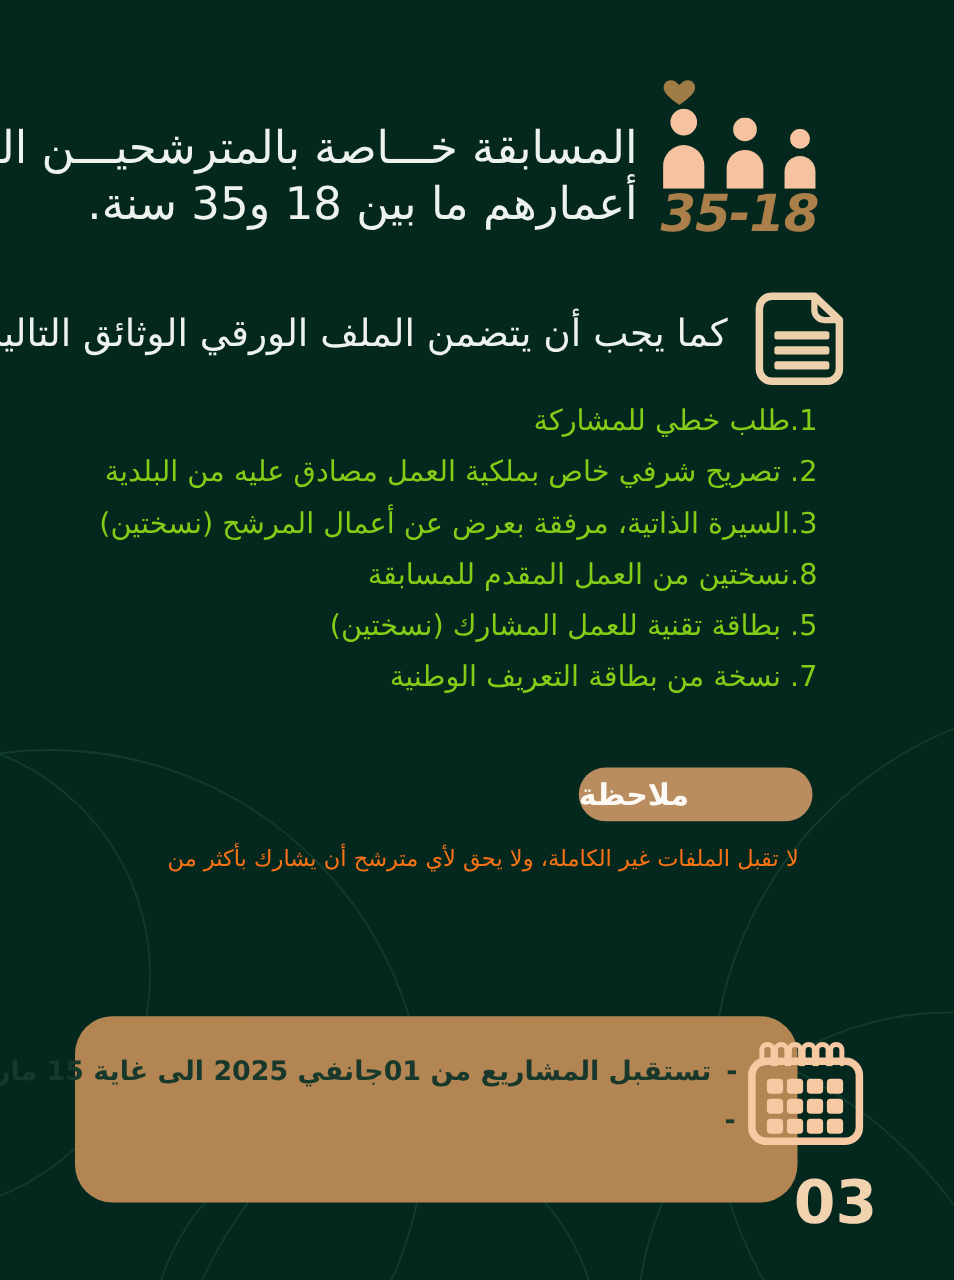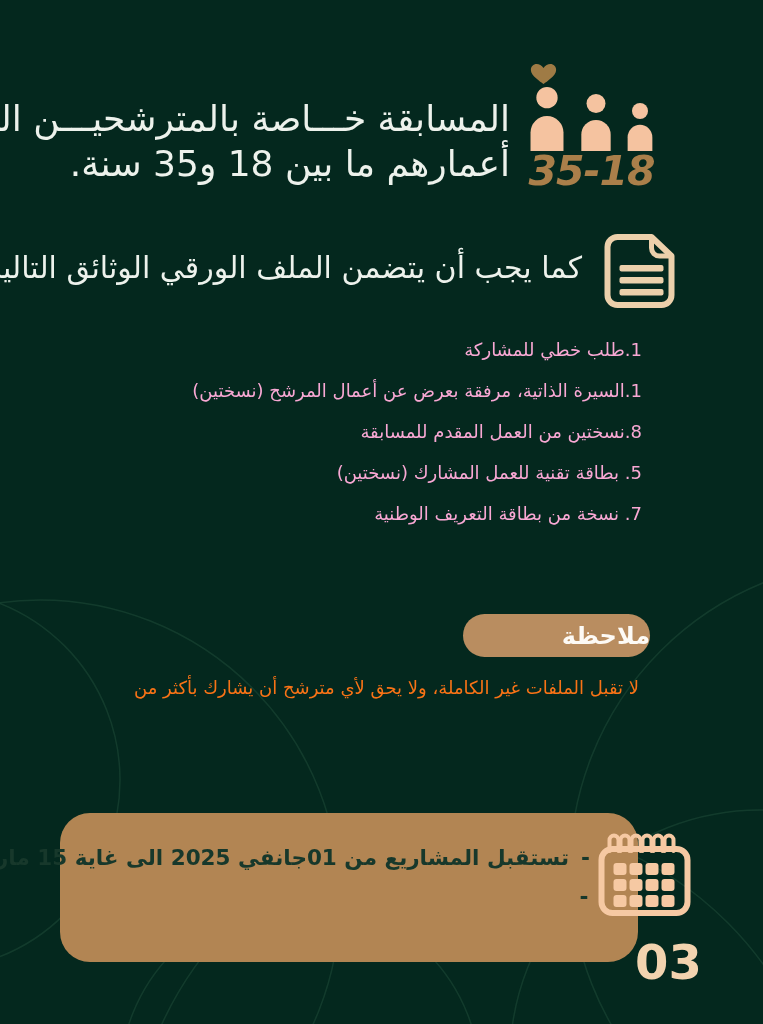--- a/index.html
+++ b/index.html
@@ -22,28 +22,28 @@
     position:absolute;top:84px;left:0;width:127px;text-align:center;
     font-size:41px;font-weight:700;color:#aa7f4a;direction:ltr;letter-spacing:-1px;font-style:italic;
   }
   
   .doc-icon{position:absolute;top:232px;left:598px;width:87px;height:78px;z-index:2;}
   .docs-heading{
     position:absolute;top:250px;right:181px;z-index:2;
     font-size:30px;color:#edf2ec;white-space:nowrap;text-align:right;
   }
   .docs-list{
-    position:absolute;top:317px;right:109px;z-index:2;margin:12px;padding:0;
-    list-style:none;text-align:right;font-size:18px;line-height:41px;color:#f9a8d4;
+    position:absolute;top:317px;right:109px;z-index:2;margin:0;padding:0;
+    list-style:none;text-align:right;font-size:23px;line-height:41px;color:#84cc16;
     white-space:nowrap;
   }
   
   .note-badge{
     position:absolute;top:614px;left:463px;width:187px;height:43px;z-index:2;
-    background:#b98d60;border-radius:22px;display:flex;align-items:center;justify-content:flex-end;
+    background:#b98d60;border-radius:22px;display:flex;align-items:center;justify-content:flex-start;
     font-size:24px;font-weight:700;color:#fdfaf5;
   }
   .note-text{
     position:absolute;top:666px;left:25px;width:723px;z-index:2;
     text-align:center;font-size:18px;line-height:44px;color:#f97316;white-space:nowrap;
   }
   
   .schedule-box{
     position:absolute;top:813px;left:60px;width:578px;height:149px;z-index:1;
     background:#b28553;border-radius:30px;
@@ -109,21 +109,22 @@
     <path d="M48 6 V16 a8 8 0 0 0 8 8 H67" fill="none" stroke="#ecd0ab" stroke-width="5" stroke-linejoin="round"></path>
     <rect x="16" y="33" width="44" height="6.5" rx="2" fill="#ecd0ab"></rect>
     <rect x="16" y="45" width="44" height="6.5" rx="2" fill="#ecd0ab"></rect>
     <rect x="16" y="57" width="44" height="6.5" rx="2" fill="#ecd0ab"></rect>
   </svg>
 
   <div class="docs-heading" dir="rtl">كما يجب أن يتضمن الملف الورقي الوثائق التالية:</div>
 
   <ol class="docs-list" dir="rtl">
     <li>1.طلب خطي للمشاركة</li>
-    <li>1.السيرة الذاتية، مرفقة بعرض عن أعمال المرشح (نسختين)</li>
+    <li>2. تصريح شرفي خاص بملكية العمل مصادق عليه من البلدية</li>
+    <li>3.السيرة الذاتية، مرفقة بعرض عن أعمال المرشح (نسختين)</li>
     <li>8.نسختين من العمل المقدم للمسابقة</li>
     <li>5. بطاقة تقنية للعمل المشارك (نسختين)</li>
     <li>7. نسخة من بطاقة التعريف الوطنية</li>
   </ol>
 
   <div class="note-badge">
     <span>ملاحظة</span>
   </div>
   <div class="note-text" dir="rtl">
     <div>لا تقبل الملفات غير الكاملة، ولا يحق لأي مترشح أن يشارك بأكثر من</div>

